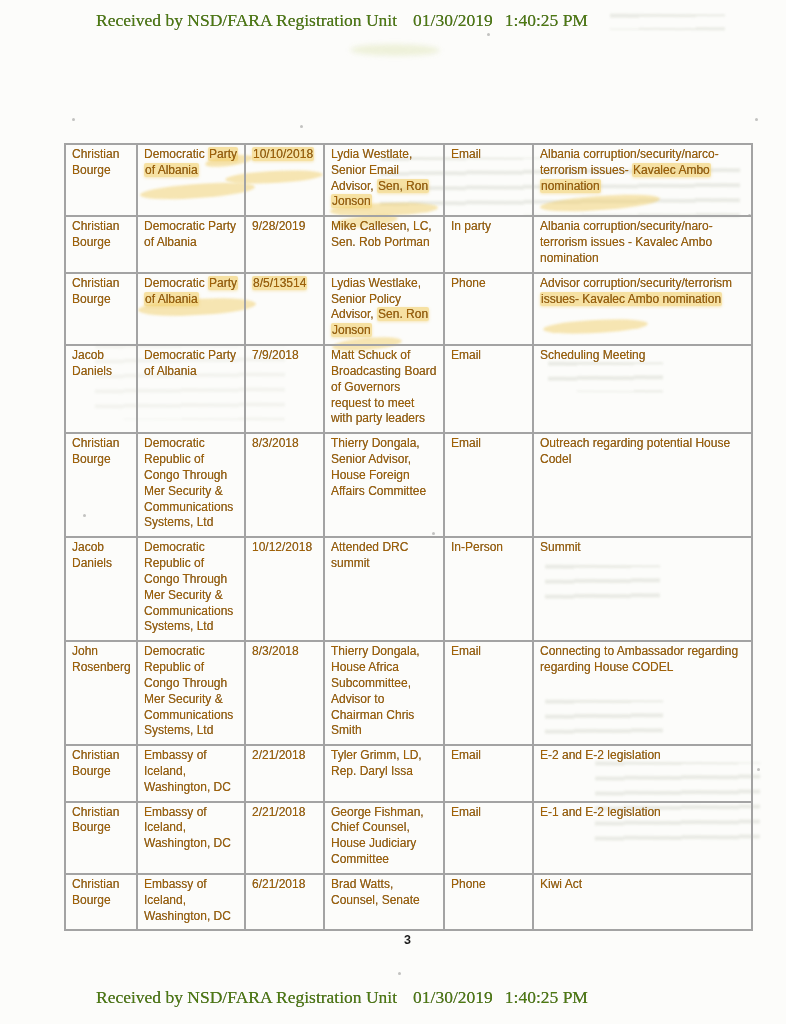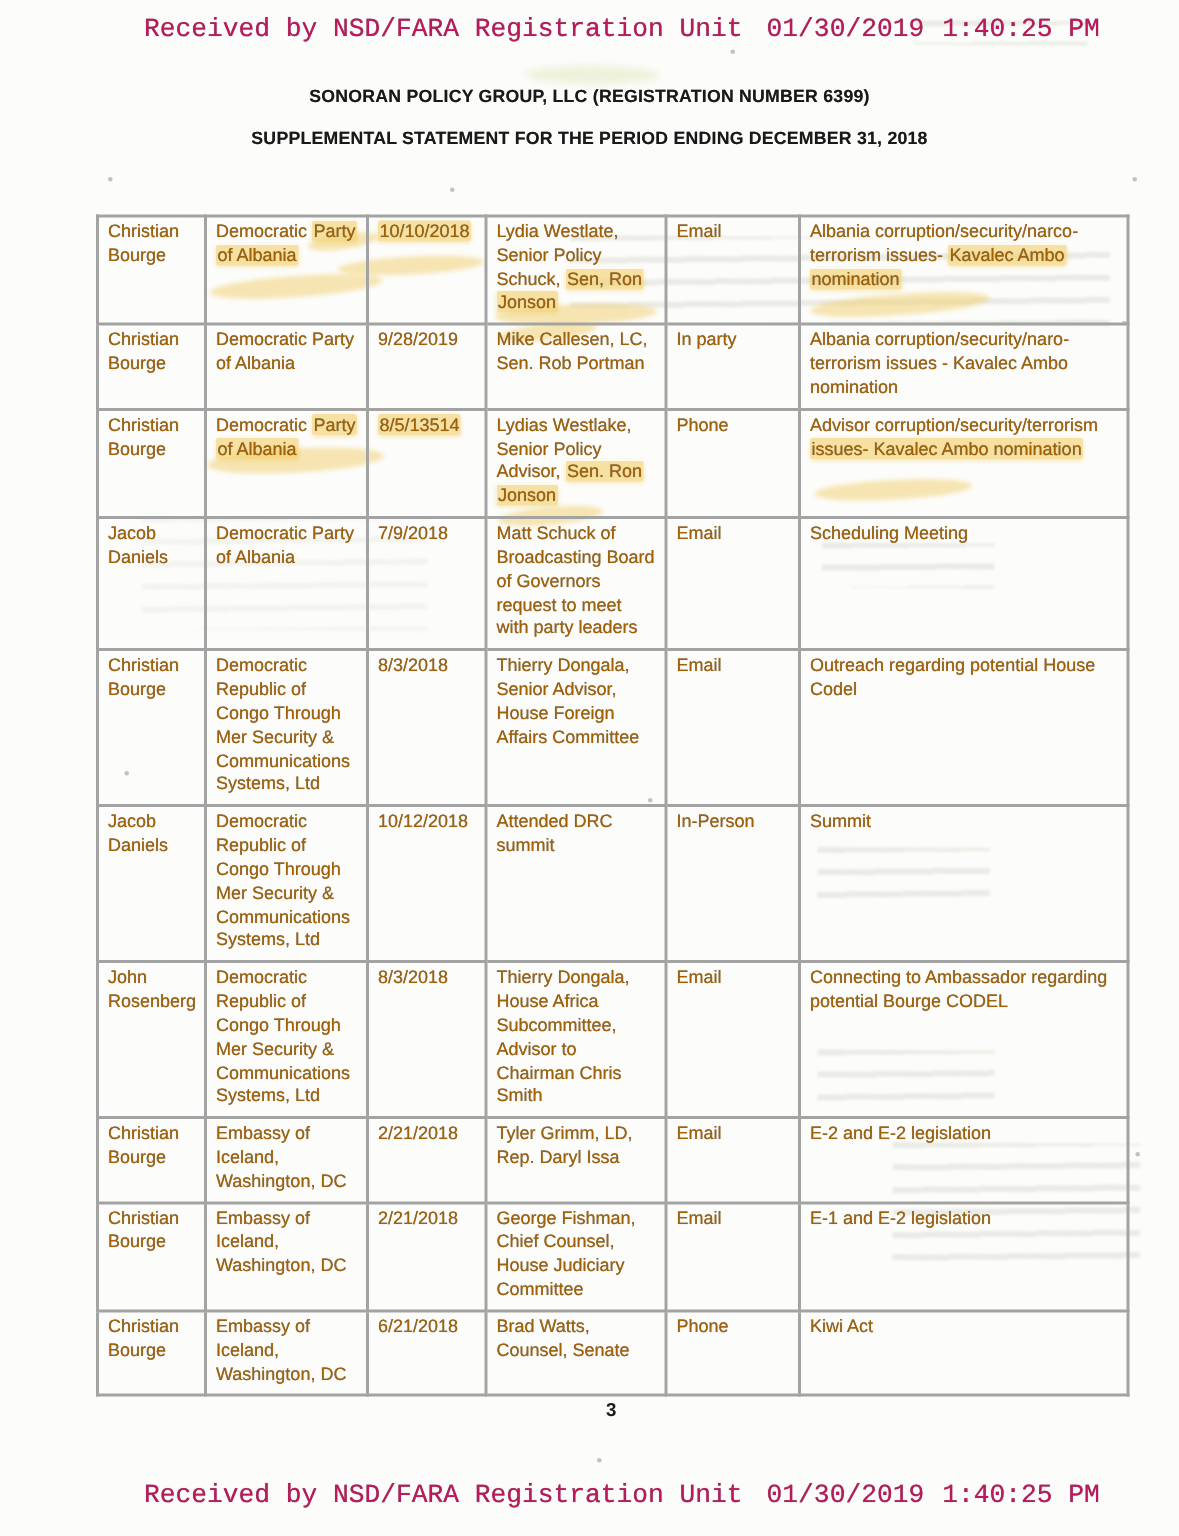--- a/index.html
+++ b/index.html
@@ -5,21 +5,21 @@
   html,body{margin:0;padding:0;}
   body{
     width:786px;height:1024px;position:relative;overflow:hidden;
     background:#fcfcfa;
     font-family:"Liberation Sans",sans-serif;color:#1d1d1d;
   }
   .page{position:absolute;inset:0;}
   
   .stamp{
     position:absolute;white-space:nowrap;
-    font-family:Liberation Mono, monospace;font-size:17.5px;color:#be185d;
+    font-family:Liberation Serif, serif;font-size:17.5px;color:#4d7c0f;
     text-shadow:0 0 .5px rgba(20,20,20,.65);
   }
   .stamp .gap1{display:inline-block;width:16px;}
   .stamp .gap2{display:inline-block;width:12px;}
   #stamp-top{top:10px;left:96px;}
   #stamp-bottom{top:987px;left:96px;}
   
   .titles{position:absolute;top:57px;left:0;width:100%;text-align:center;}
   .title-line{
     font-weight:bold;font-size:11.8px;letter-spacing:.15px;color:#191919;
@@ -99,40 +99,36 @@
   <div class="speck" style="left:432px;top:532px;"></div>
   <div class="speck" style="left:757px;top:768px;"></div>
   <div class="speck" style="left:398px;top:972px;"></div>
   <div class="speck" style="left:755px;top:118px;"></div>
   <div class="speck" style="left:300px;top:125px;"></div>
 
   <div class="stamp" id="stamp-top">
     <span>Received by NSD/FARA Registration Unit</span><span class="gap1"></span><span>01/30/2019</span><span class="gap2"></span><span>1:40:25 PM</span>
   </div>
 
-  <div class="titles">
-    <div class="title-line">SONORAN POLICY GROUP, LLC (REGISTRATION NUMBER 6399)</div>
-    <div class="title-line second">SUPPLEMENTAL STATEMENT FOR THE PERIOD ENDING DECEMBER 31, 2018</div>
-  </div>
 
   <table class="contacts">
     <colgroup>
       <col style="width:72px">
         <col style="width:108px">
         <col style="width:79px">
       <col style="width:120px">
         <col style="width:89px">
         <col style="width:219px">
     </colgroup>
     <tbody>
         <tr>
           <td><span>Christian Bourge</span></td>
           <td><span>Democratic </span><span class="hl">Party of Albania</span></td>
           <td><span class="hl">10/10/2018</span></td>
-          <td><span>Lydia Westlate, Senior Policy Schuck, </span><span class="hl">Sen, Ron Jonson</span></td>
+          <td><span>Lydia Westlate, Senior Email Advisor, </span><span class="hl">Sen, Ron Jonson</span></td>
           <td><span>Email</span></td>
           <td><span>Albania corruption/security/narco-terrorism issues- </span><span class="hl">Kavalec Ambo nomination</span></td>
         </tr>
         <tr>
           <td><span>Christian Bourge</span></td>
           <td><span>Democratic Party of Albania</span></td>
           <td><span>9/28/2019</span></td>
           <td><span>Mike Callesen, LC, Sen. Rob Portman</span></td>
           <td><span>In party</span></td>
           <td><span>Albania corruption/security/naro-terrorism issues - Kavalec Ambo nomination</span></td>
@@ -168,21 +164,21 @@
           <td><span>Attended DRC summit</span></td>
           <td><span>In-Person</span></td>
           <td><span>Summit</span></td>
         </tr>
         <tr>
           <td><span>John Rosenberg</span></td>
           <td><span>Democratic Republic of Congo Through Mer Security &amp; Communications Systems, Ltd</span></td>
           <td><span>8/3/2018</span></td>
           <td><span>Thierry Dongala, House Africa Subcommittee, Advisor to Chairman Chris Smith</span></td>
           <td><span>Email</span></td>
-          <td><span>Connecting to Ambassador regarding potential Bourge CODEL</span></td>
+          <td><span>Connecting to Ambassador regarding regarding House CODEL</span></td>
         </tr>
         <tr>
           <td><span>Christian Bourge</span></td>
           <td><span>Embassy of Iceland, Washington, DC</span></td>
           <td><span>2/21/2018</span></td>
           <td><span>Tyler Grimm, LD, Rep. Daryl Issa</span></td>
           <td><span>Email</span></td>
           <td><span>E-2 and E-2 legislation</span></td>
         </tr>
         <tr>

